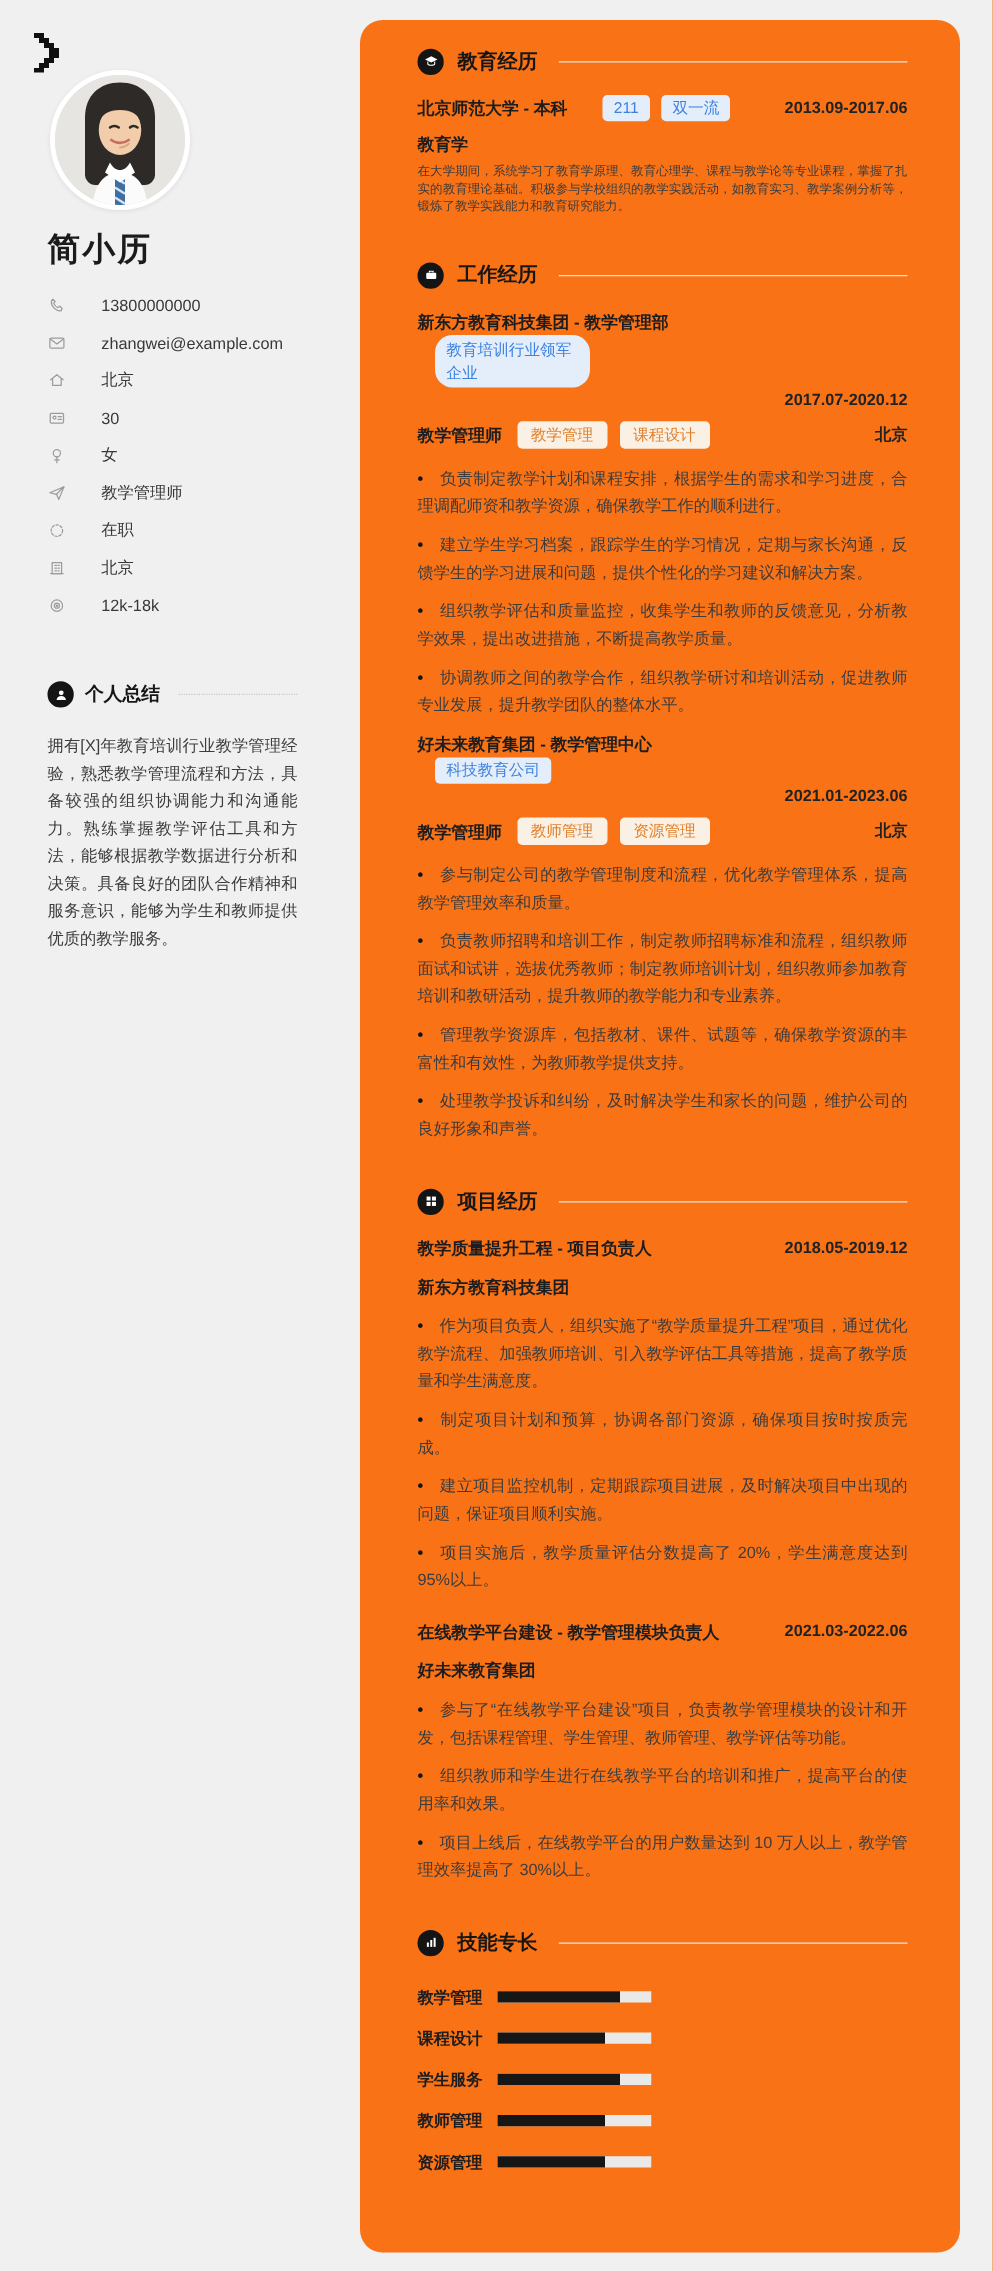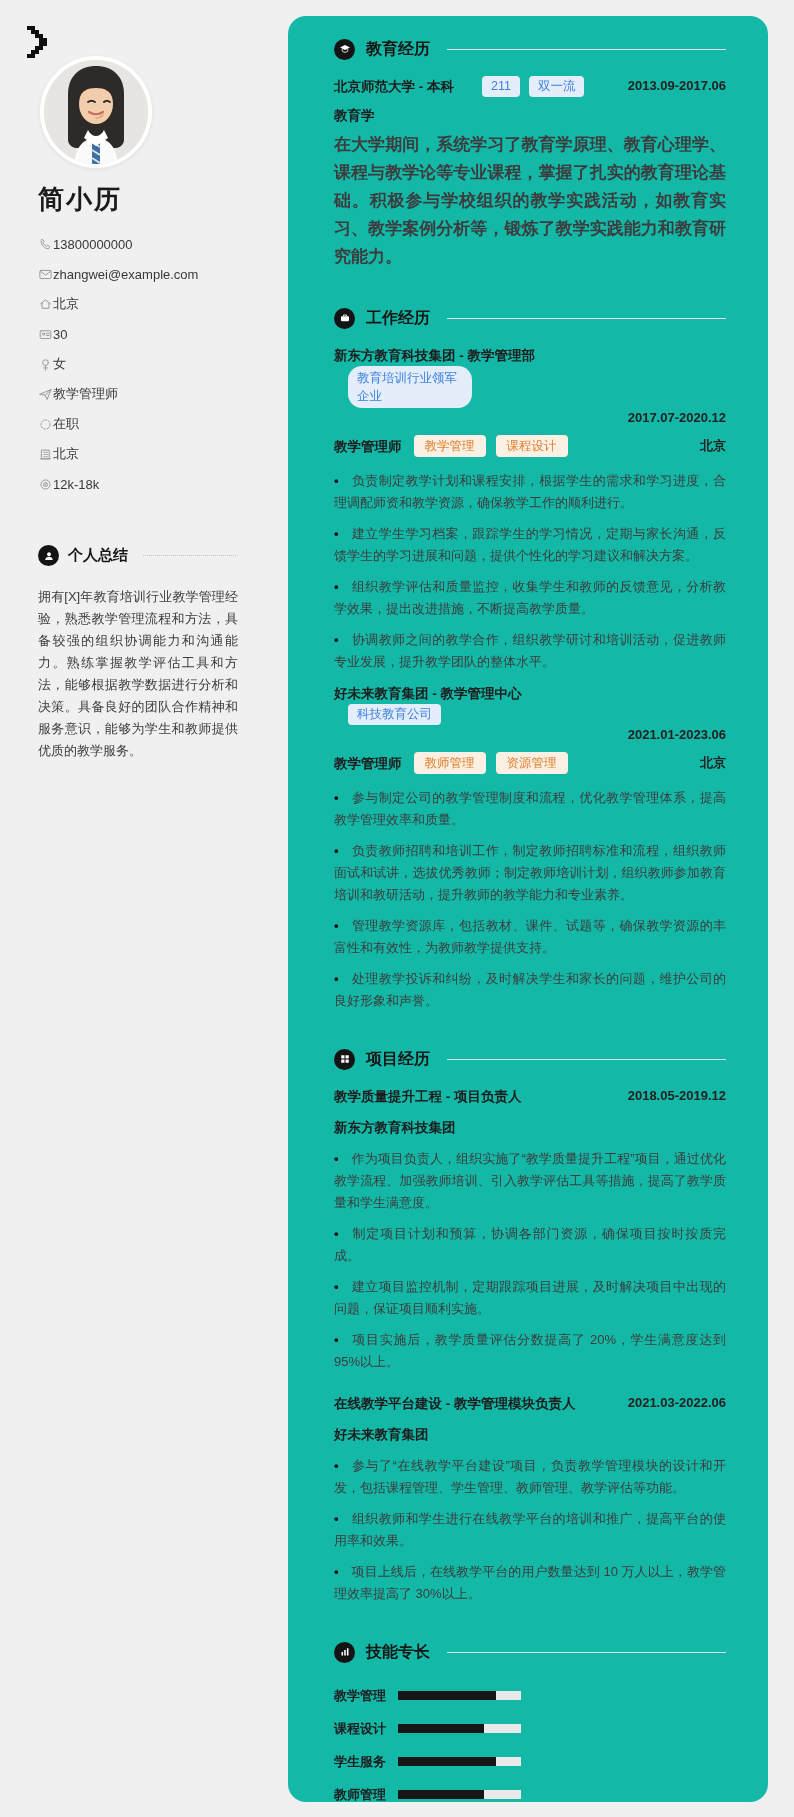--- a/index.html
+++ b/index.html
@@ -13,56 +13,56 @@
   
   .cursor { position:absolute; left:25px; top:26px; width:24px; height:32px; }
   .photo {
     position:absolute; left:40px; top:56px; width:112px; height:112px;
     border-radius:50%; border:4px solid #ffffff; overflow:hidden;
     background:#e9e7e3; box-shadow:0 1px 4px rgba(0,0,0,.08);
   }
   .photo svg { display:block; width:104px; height:104px; }
   .name { position:absolute; left:38px; top:182px; font-size:26px; font-weight:700; color:#1b1b1b; letter-spacing:2px; }
   .contacts { position:absolute; left:38px; top:229px; width:220px; }
-  .contact-row { display:flex; align-items:center; height:30px; gap:0; font-size:13px; color:#38383a; }
+  .contact-row { display:flex; align-items:center; height:30px; gap:28px; font-size:13px; color:#38383a; }
   .contact-row svg { flex:0 0 15px; width:15px; height:15px; }
   .summary { position:absolute; left:38px; top:545px; width:200px; }
   .summary-header { display:flex; align-items:center; gap:9px; }
   .summary-header .dotline { flex:1; border-top:1px dotted #c6c6c6; margin-left:6px; }
   .sec-ico {
     flex:0 0 21px; width:21px; height:21px; border-radius:50%;
     background:#141414; display:flex; align-items:center; justify-content:center;
   }
   .sec-ico svg { width:12px; height:12px; }
   .sec-title { font-size:15px; font-weight:700; color:#161616; white-space:nowrap; }
   .summary-text { margin-top:20px; font-size:13px; line-height:22px; color:#3c3c3e; text-align:justify; }
   
   .panel {
     position:absolute; left:288px; top:16px; width:480px; height:1786px;
-    background:#14b8a6; border-radius:18px;
+    background:#f97316; border-radius:18px;
     padding:22px 42px 0 46px; overflow:hidden;
   }
   .section { margin-bottom:36px; }
   .section-header { display:flex; align-items:center; gap:11px; height:22px; margin-bottom:16px; }
   .section-header .sec-title { font-size:16px; }
   .section-header .faintline { flex:1; height:1px; background:#e3e3e3; margin-left:6px; }
   .row { display:flex; align-items:flex-start; }
   .date { margin-left:auto; font-size:13px; font-weight:700; color:#222; white-space:nowrap; padding-top:2px; }
   .loc  { margin-left:auto; font-size:13px; font-weight:700; color:#222; white-space:nowrap; }
   .strong { font-size:13.5px; font-weight:700; color:#1d1d1f; line-height:21px; }
   .badge-blue {
     font-size:12.5px; color:#3e82e0; background:#e4edfa;
     border-radius:4px; padding:2px 9px; line-height:17px;
   }
   .badge-blue.wide { max-width:124px; display:inline-block; line-height:18px; padding:3px 9px;border-radius:14px; }
   .tag-orange {
     font-size:12.5px; color:#e0812f; background:#faf0e3;
     border-radius:4px; padding:3px 11px; line-height:16px; white-space:nowrap;
   }
-  .para { font-size:17px; line-height:28px; color:#3c3c3e; text-align:justify;font-weight:bold; }
+  .para { font-size:10px; line-height:14px; color:#3c3c3e; text-align:justify; }
   .bullet { font-size:13px; line-height:22px; color:#3c3c3e; margin-bottom:9px; text-align:justify; }
   .bullet .dot { font-weight:700; color:#141414; margin-right:13px; }
   .edu-row { margin-bottom:10px; }
   .edu-row .badges { display:flex; gap:9px; margin-left:12px; padding-top:0px;padding-left:16px; }
   .edu-major { font-size:13.5px; font-weight:700; color:#1d1d1f; margin-bottom:6px; }
   .company-row { margin-bottom:10px;flex-direction:column; }
   .company-name { max-width:205px; }
   .company-badge { margin-left:14px; }
   .pos-row { margin-bottom:13px; align-items:center; }
   .pos-row .tags { display:flex; gap:10px; margin-left:12px; }

